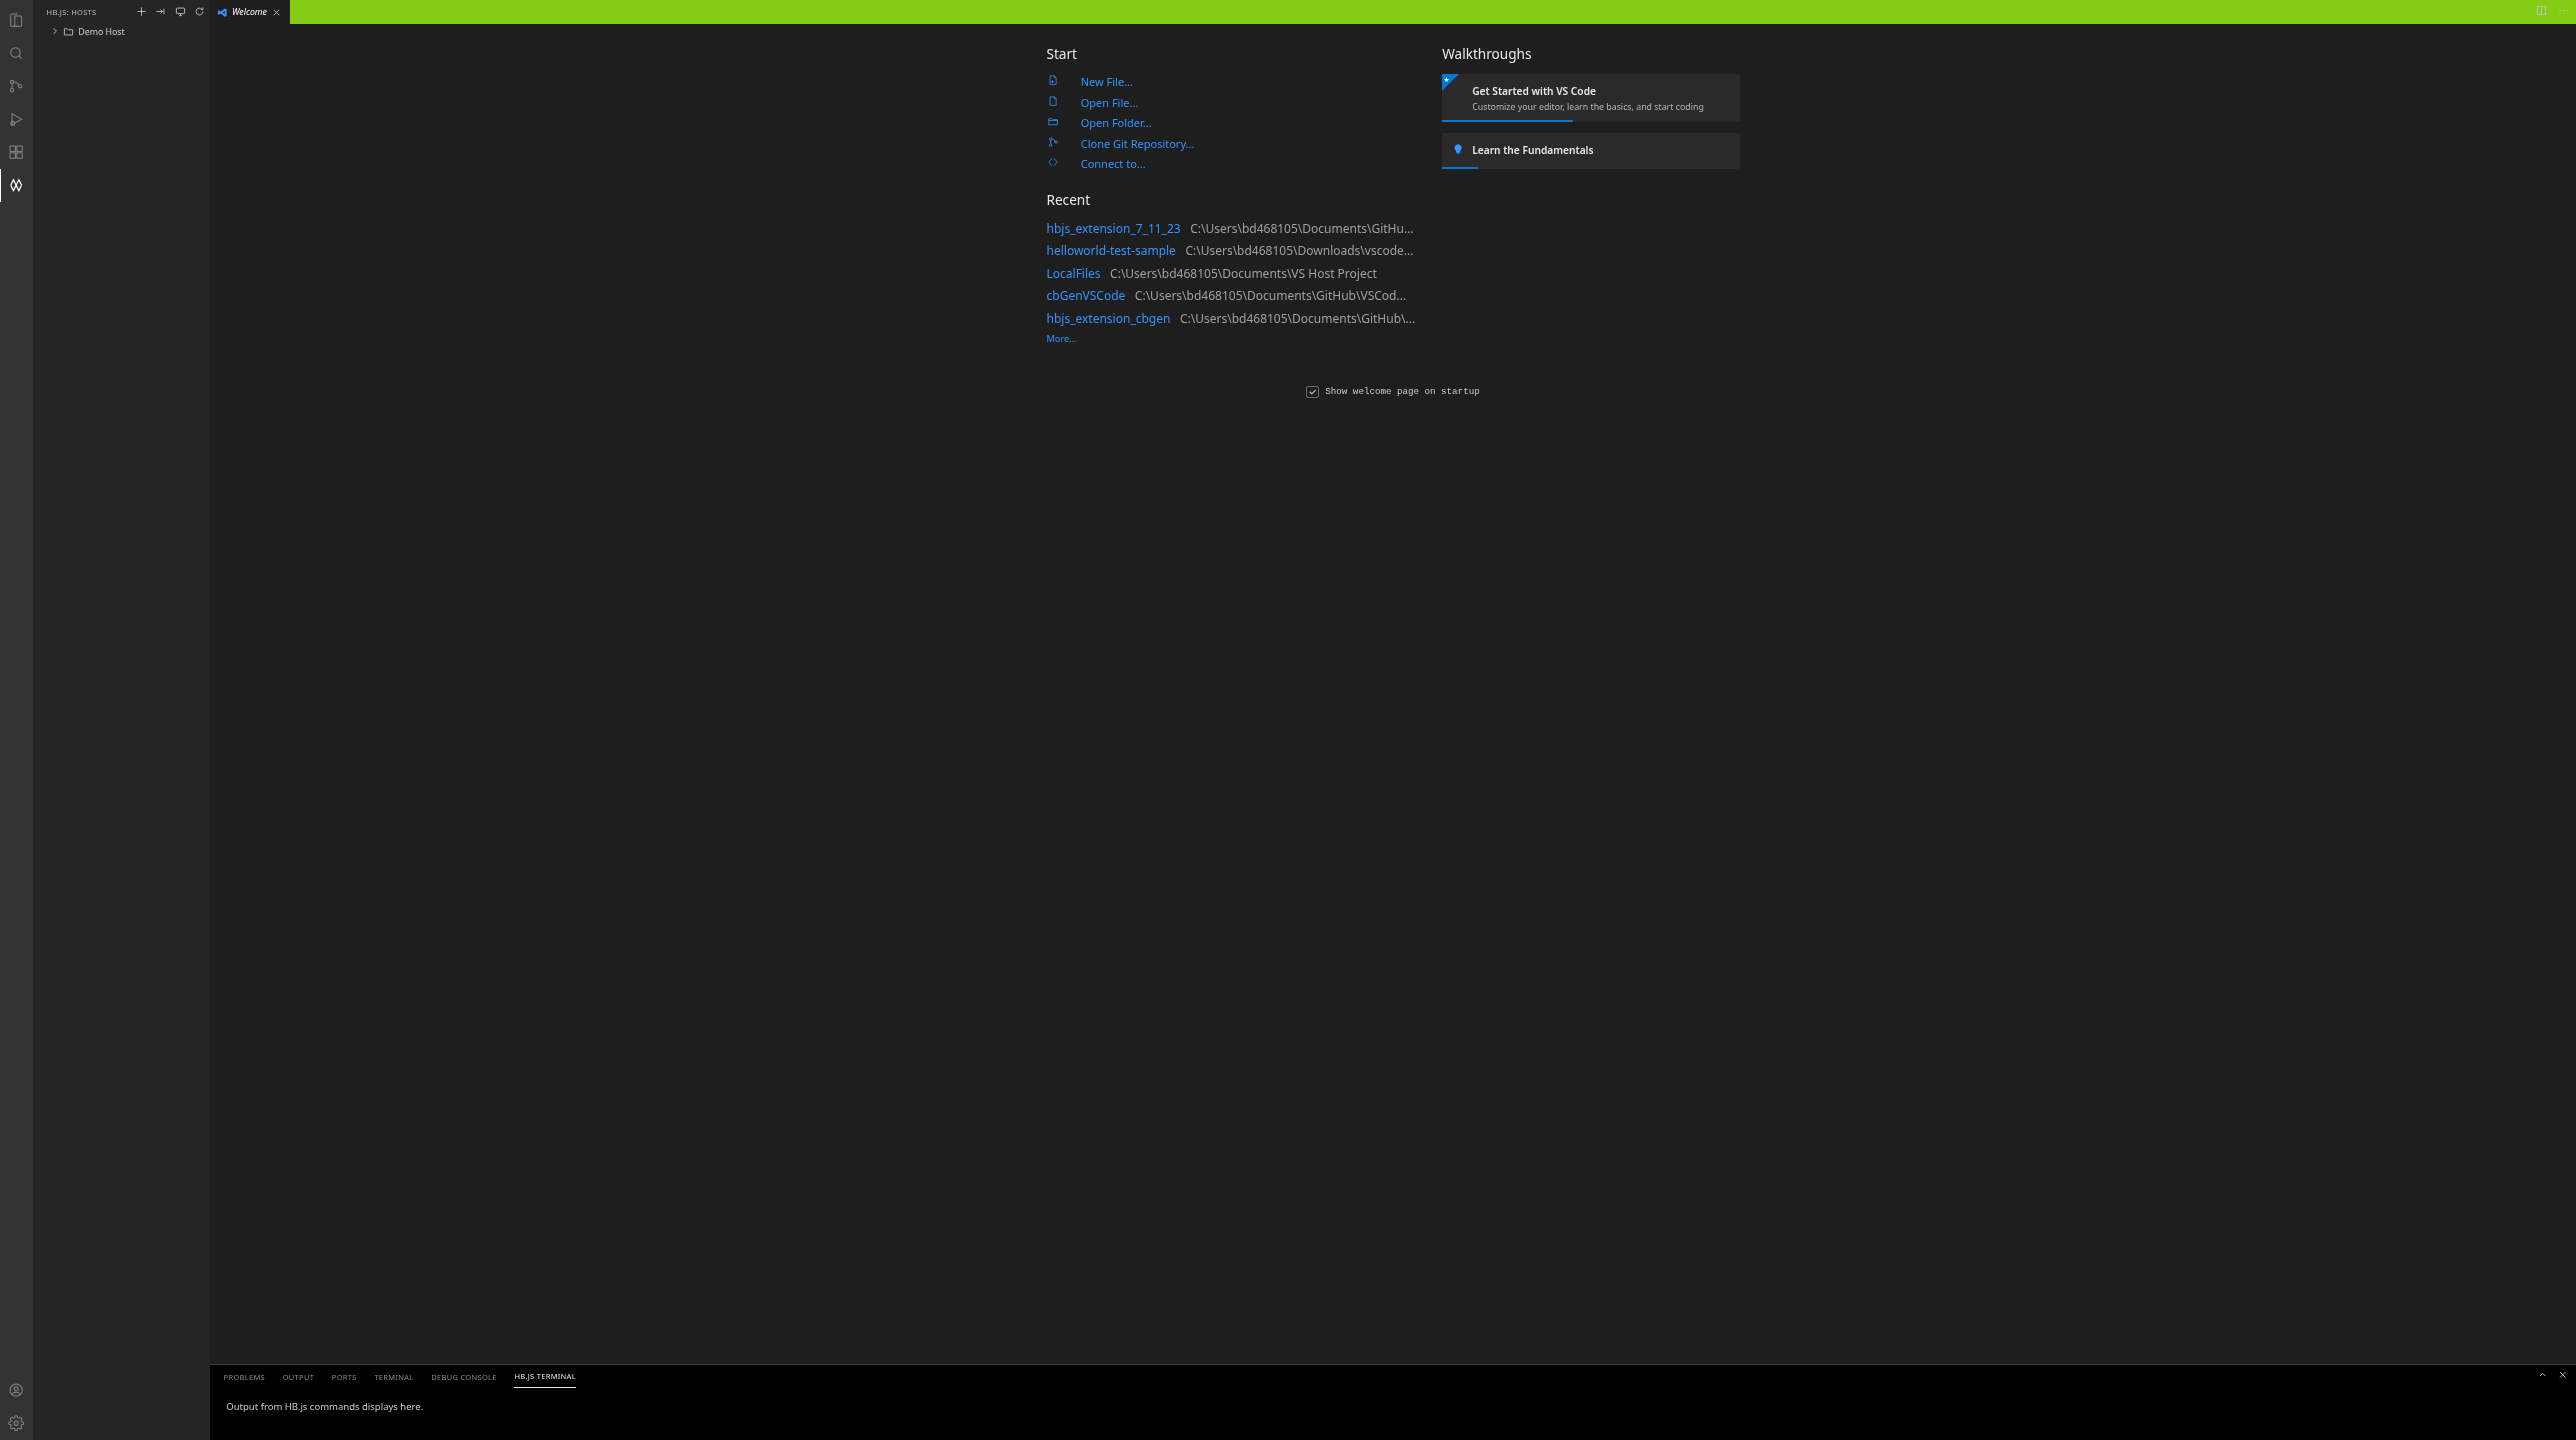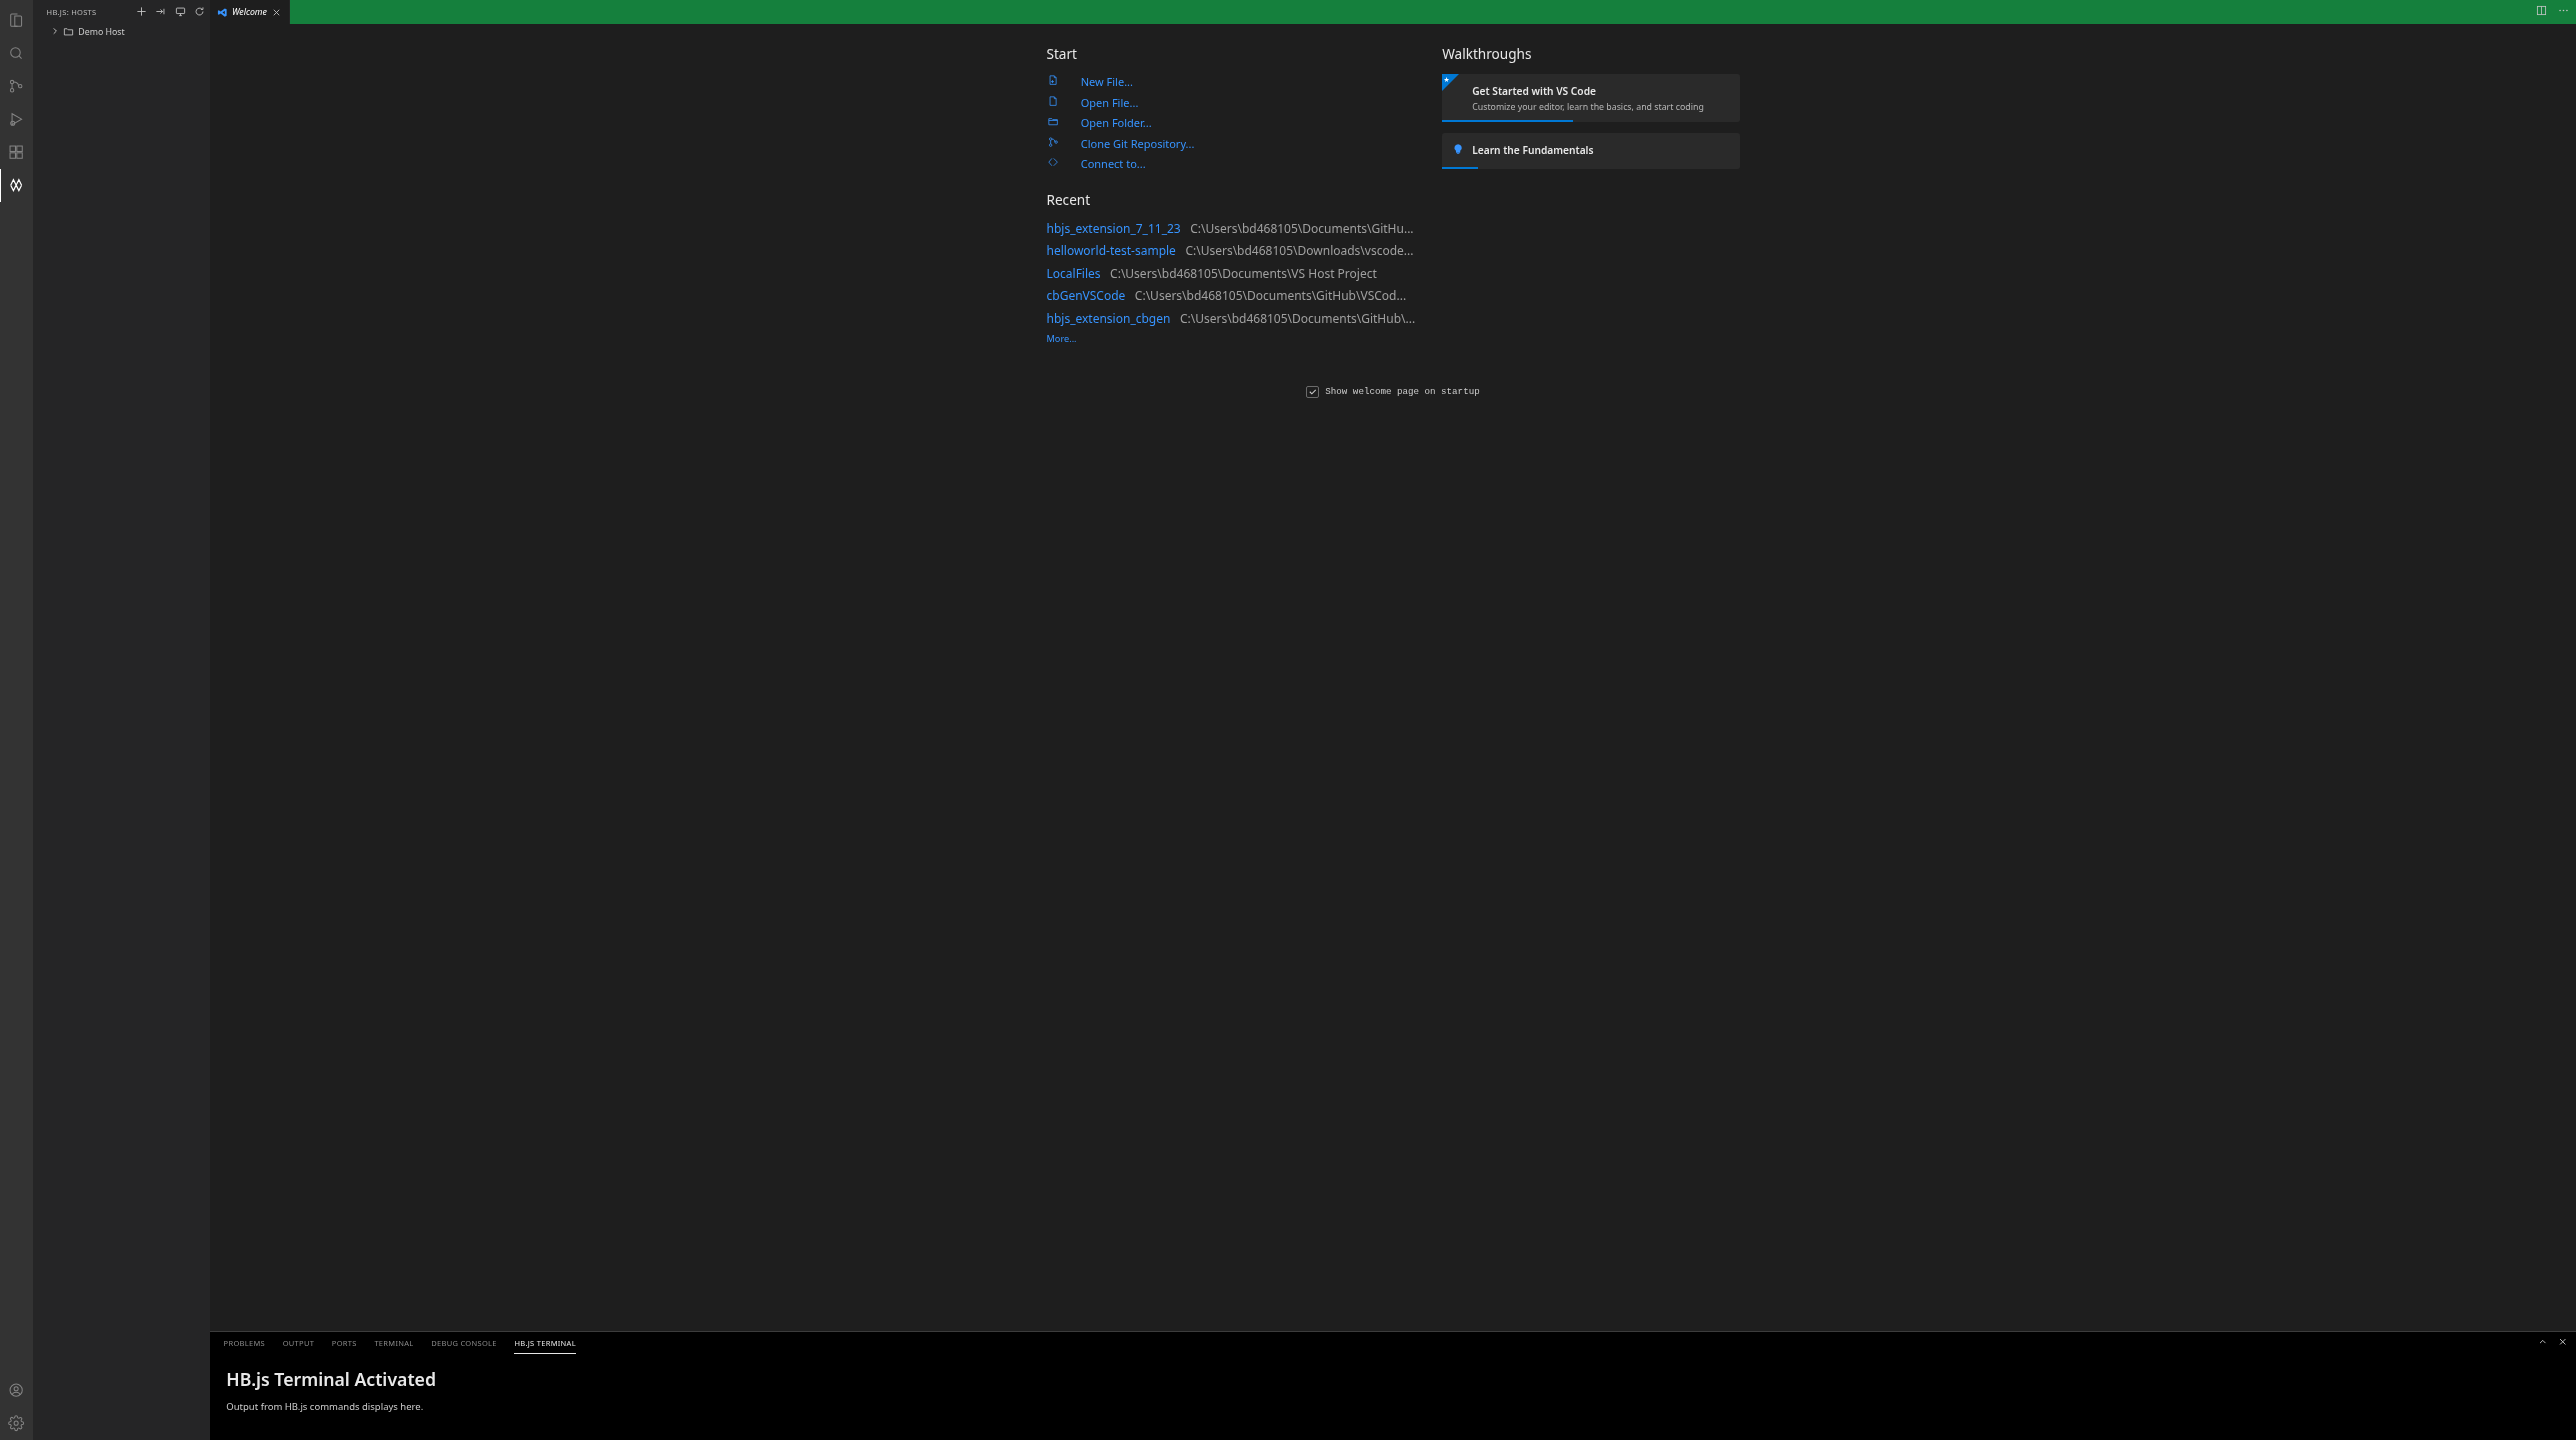--- a/index.html
+++ b/index.html
@@ -85,21 +85,21 @@
   flex: 1;
   display: flex;
   flex-direction: column;
   min-width: 0;
   background: #1e1e1e;
 }
 
 
 .tabstrip {
   height: 24px;
-  background: #15803d;
+  background: #84cc16;
   display: flex;
   align-items: stretch;
 }
 .tab {
   background: #1e1e1e;
   display: flex;
   align-items: center;
   gap: 4.1px;
   padding: 0 6.8px;
   color: #ffffff;
@@ -478,19 +478,18 @@
         <div class="right">
         <span><svg viewBox="0 0 14 14" fill="none" stroke="currentColor" stroke-width="1.4">
               <path d="M3 9l4-4 4 4"></path>
             </svg></span>
         <span><svg viewBox="0 0 14 14" stroke="currentColor" stroke-width="1.4">
               <path d="M3 3l8 8M11 3l-8 8"></path>
             </svg></span>
       </div>
     </div>
     <div class="panel-body">
-      <h2>HB.js Terminal Activated</h2>
       <p>Output from HB.js commands displays here.</p>
     </div>
   </div>
 
 </div>
 
 
 </body></html>

